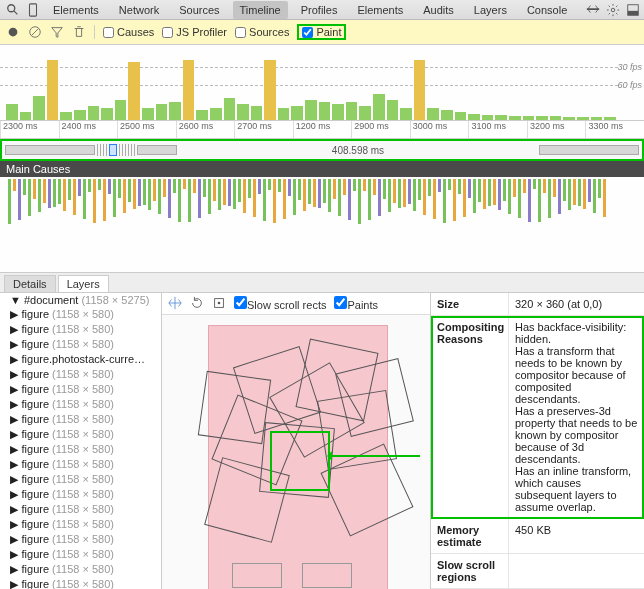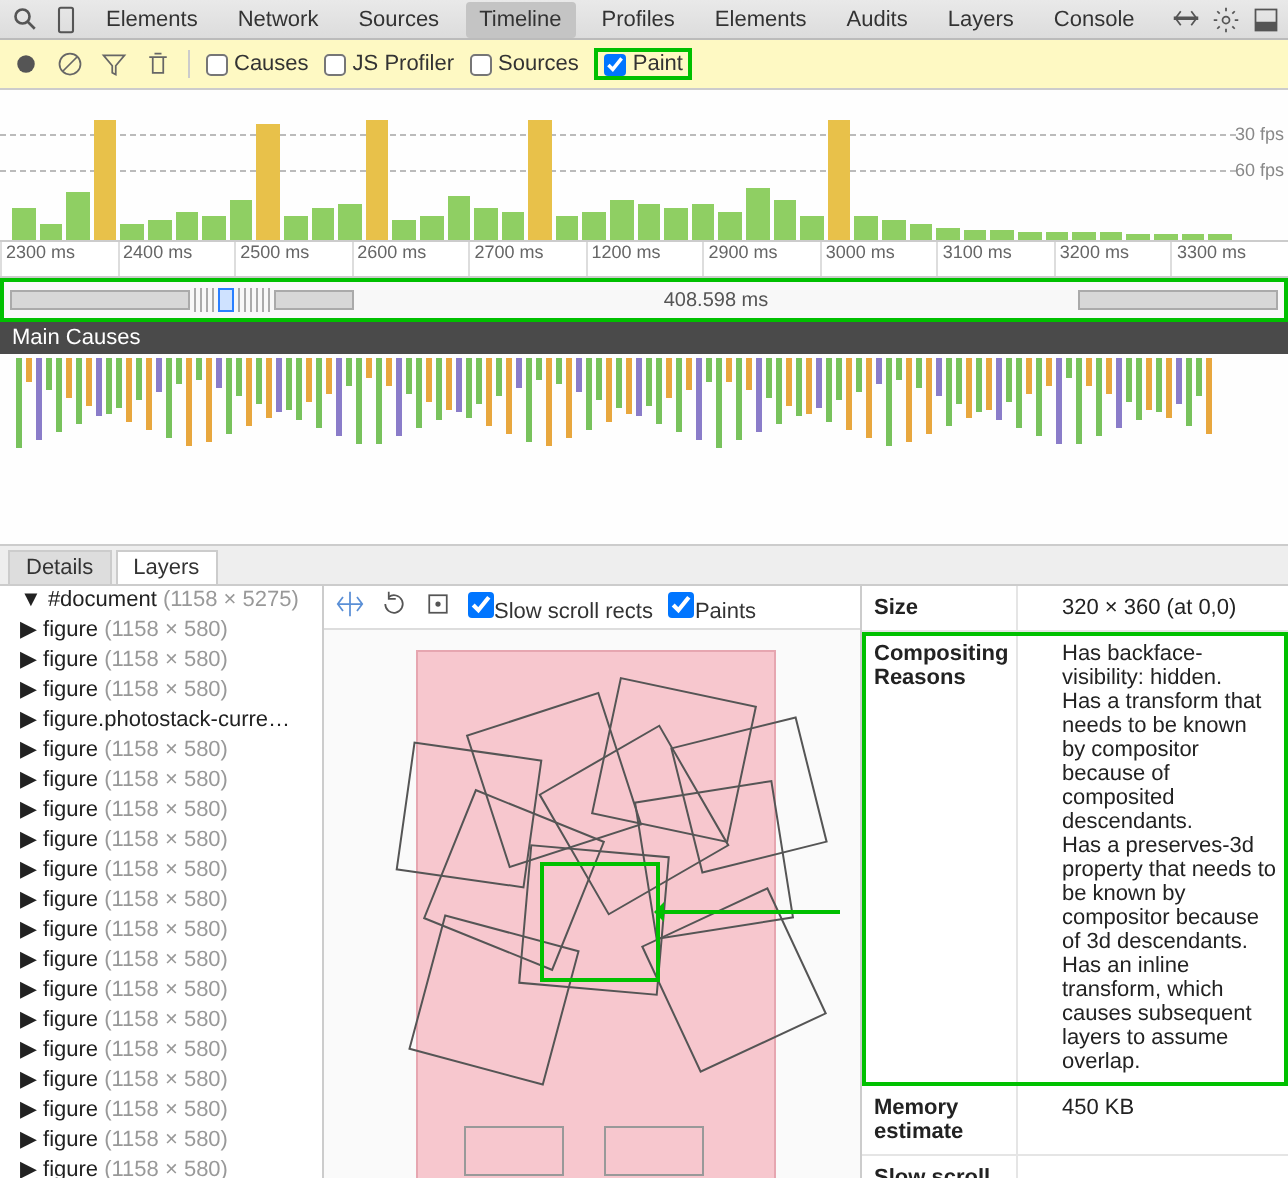--- a/index.html
+++ b/index.html
@@ -11,21 +11,21 @@
   .tabbar .spacer { flex: 1; }
   .filterbar { height: 22px; background: #fef9c3; border-bottom: 1px solid #ccc; display: flex; align-items: center; padding: 12px 6px; gap: 8px; font-size: 11px; }
   .filterbar .icon { width: 14px; height: 14px; color: #666; }
   .filterbar .sep { width:1px; height:14px; background:#ccc; }
   .filterbar label { display:flex; align-items:center; gap:3px; }
   .filterbar input[type=checkbox]{ width:11px; height:11px; }
   .hl { border: 2px solid #00c000; padding: 0 3px; }
   .fps { height: 76px; position: relative; border-bottom: 1px solid #ccc; background: #fefefe; }
   .fps-lines { position:absolute; inset:0; }
   .fps-line { position:absolute; left:0; right:26px; border-top:1px dashed #bbb; font-size:9px; color:#888; }
-  .fps-line span { position:absolute; right:-24px; top:-6px; }
+  .fps-line span { position:absolute; right:-24px; top:-6px;font-style:italic; }
   .fps-bars { position:absolute; bottom:0; left:6px; right:28px; height:60px; display:flex; align-items:flex-end; gap:2px; }
   .fps-bar { flex:1; background:#8fcf63; }
   .fps-bar.y { background:#e8c14a; }
   .ruler { height: 18px; border-bottom: 1px solid #ccc; font-size: 9px; color: #666; display:flex; }
   .ruler span { flex:1; border-left:1px solid #ddd; padding-left:2px; }
   .overview { height: 22px; border: 2px solid #00c000; display:flex; align-items:center; gap:2px; padding: 0 3px; background:#f8f8f8; font-size:10px; color:#555; }
   .overview .chunk { height:10px; background:#d7d7d7; border: 1px solid #aaa; }
   .overview .chunk.w { width:90px; }
   .overview .tick { width:1px; height:12px; background:#aaa; }
   .overview .sel { width:8px; height:12px; border:1px solid #2a7fff; background:#cfe2ff; }
@@ -48,21 +48,21 @@
   .canvas-tb { height:22px; border-bottom:1px solid #ddd; display:flex; align-items:center; gap:8px; padding:0 6px; font-size:11px; }
   .canvas-tb .icon { width:14px; color:#5a8fd6; }
   .canvas-area { flex:1; position:relative; background:#fafafa; overflow:hidden; }
   .pinkbox { position:absolute; left:46px; top:10px; width:180px; height:280px; background:#f7c7ce; border:1px solid #e6a6b0; }
   .sbox { position:absolute; border:1px solid #555; background:transparent; }
   .greenbox { position:absolute; left:108px; top:116px; width:60px; height:60px; border:2px solid #00c000; }
   .arrow { position:absolute; left:168px; top:140px; width:90px; height:2px; background:#00c000; }
   .arrow:before { content:""; position:absolute; left:-8px; top:-4px; border:5px solid transparent; border-right-color:#00c000; }
   .sbox2 { position:absolute; border:1px solid #999; }
   .props { width:214px; border-left:1px solid #ccc; overflow:auto; font-size:11px; }
-  .props .row { display:flex; border-bottom:1px solid #e5e5e5;gap:16px; }
+  .props .row { display:flex; border-bottom:1px solid #e5e5e5; }
   .props .k { width:78px; padding:5px 6px; font-weight:bold; color:#222; border-right:1px solid #e5e5e5; }
   .props .v { flex:1; padding:5px 6px; color:#222; }
   .props .row.hl2 { outline:2px solid #00c000; outline-offset:-2px; }
   svg { width:14px; height:14px; }
 </style>
 </head>
 <body>
 
 <div class="tabbar">
   <span class="icon">

